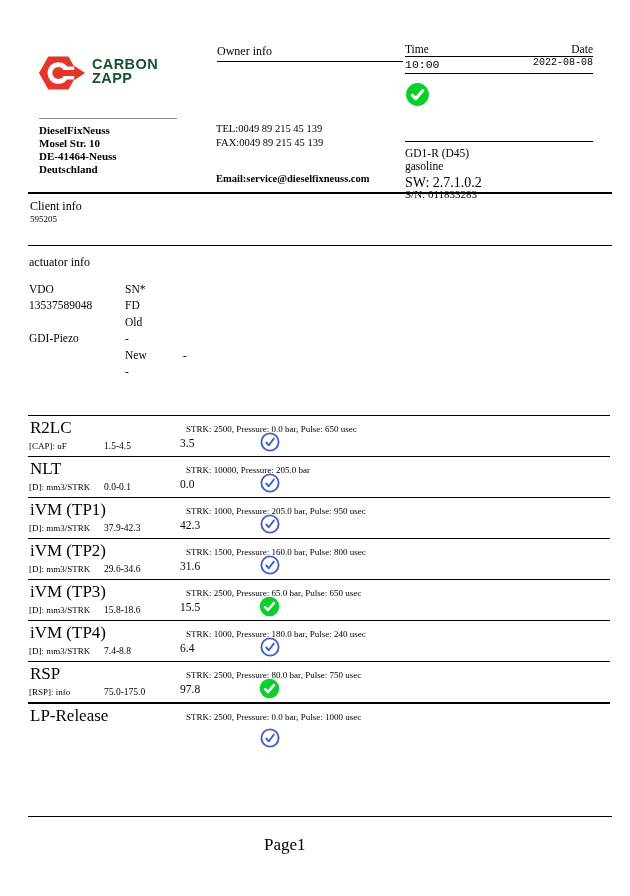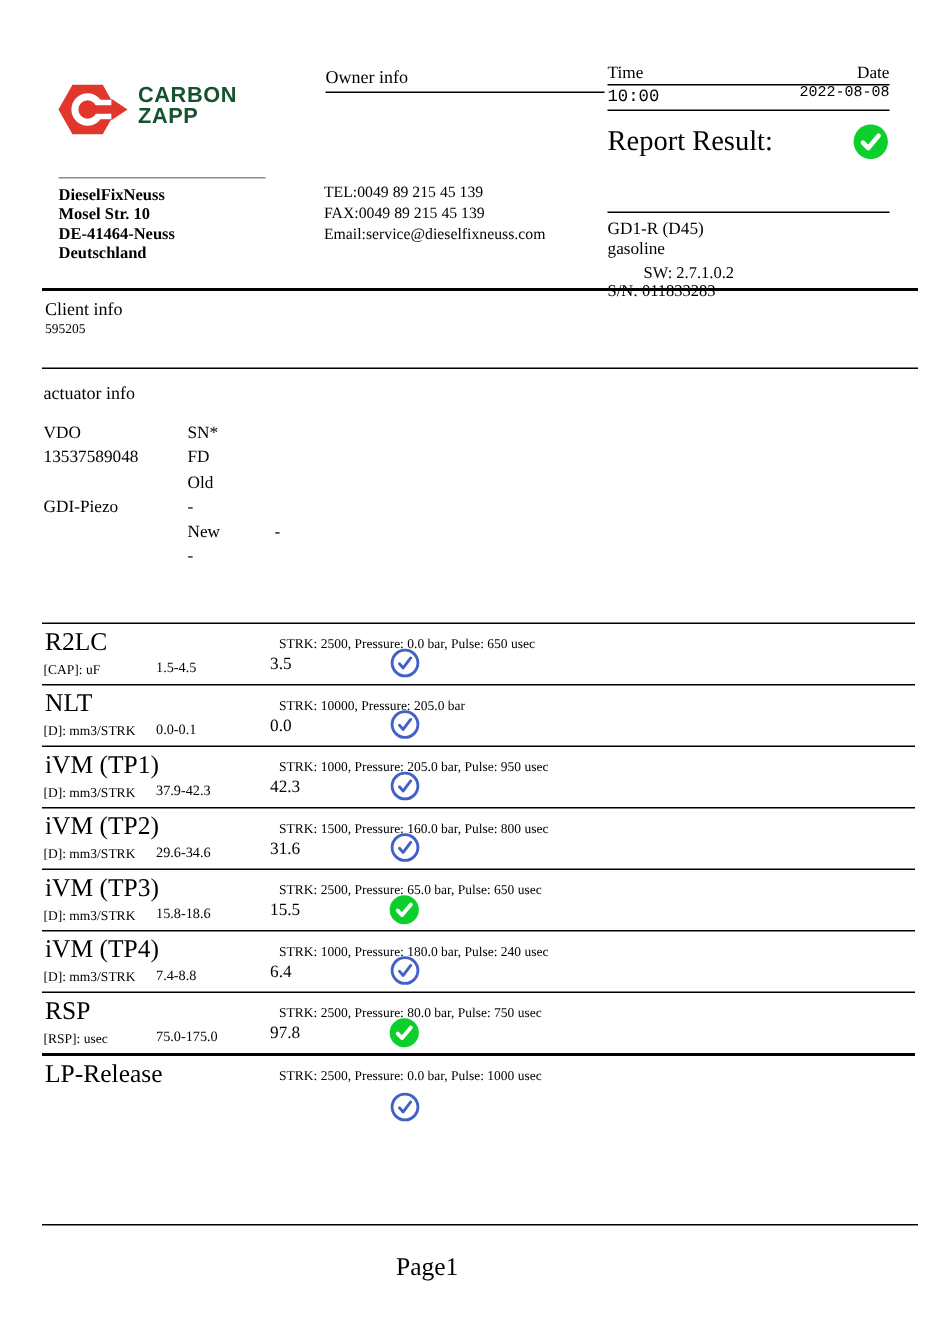--- a/index.html
+++ b/index.html
@@ -26,26 +26,26 @@
   .date-val{font-size:10px;position:relative;top:-1px;}
 
   .report-result{left:405px;top:82px;width:188px;display:flex;
     justify-content:space-between;align-items:center;}
   .report-result .rr-label{font-size:19px;}
 
   
   .address{left:39px;top:118px;width:138px;border-top:1px solid #8c8c8c;
     padding-top:5px;font-size:11px;font-weight:bold;line-height:13px;}
   .contact{left:216px;top:122px;font-size:10.5px;line-height:13.5px;}
-  .contact .email{margin-top:1px;}
+  .contact .email{margin-top:23px;font-weight:bold;}
 
   
   .machine{left:405px;top:141px;width:188px;border-top:1px solid #000;
     padding-top:5px;font-size:11.5px;line-height:13px;}
-  .machine .sw{margin-top:4px;line-height:11.5px;font-size:11px;margin-left:24px;}
+  .machine .sw{margin-top:4px;line-height:11.5px;font-size:14px;}
 
   .rule{background:#000;left:28px;width:584px;}
   .rule-thick{top:192px;height:2px;}
   .rule-client{top:245px;height:1px;}
   .rule-footer{top:816px;height:1px;}
 
   .client-label{left:30px;top:199px;font-size:12px;}
   .client-value{left:30px;top:214px;font-size:9px;}
 
   .actuator-label{left:29px;top:255px;font-size:12px;}
@@ -95,21 +95,20 @@
       <span class="lab">Time</span>
       <span class="lab">Date</span>
     </div>
     <div class="td-row2">
       <span class="time-val">10:00</span>
       <span class="date-val">2022-08-08</span>
     </div>
   </div>
 
   <div class="abs report-result">
-    <span class="rr-label">Report Result:</span>
     <svg width="25" height="25" viewBox="0 0 24 24">
       <circle cx="12" cy="12" r="11" fill="#0ccf2b"></circle>
       <path d="M7 12.6 L10.4 16 L17 8.2" fill="none" stroke="#ffffff" stroke-width="3" stroke-linecap="round" stroke-linejoin="round"></path>
     </svg>
   </div>
 
   <div class="abs address">
     <div>DieselFixNeuss</div>
     <div>Mosel Str. 10</div>
     <div>DE-41464-Neuss</div>
@@ -260,21 +259,21 @@
         <circle cx="10" cy="10" r="8.6" fill="none" stroke="#4161c8" stroke-width="1.9"></circle>
         <path d="M6.3 10.5 L8.8 13.3 L13.8 6.6" fill="none" stroke="#4161c8" stroke-width="1.9" stroke-linecap="round" stroke-linejoin="round"></path>
       </svg>
       
     </span>
   </div>
 
   <div class="test-row pass-green">
     <span class="t-name">RSP</span>
     <span class="t-cond">STRK: 2500, Pressure: 80.0 bar, Pulse: 750 usec</span>
-    <span class="t-param">[RSP]: usec</span>
+    <span class="t-param">[RSP]: info</span>
     <span class="t-range">75.0-175.0</span>
     <span class="t-value">97.8</span>
     <span class="status-icon">
       
       <svg class="icon-green" width="21" height="21" viewBox="0 0 22 22">
         <circle cx="11" cy="11" r="10.2" fill="#0ccf2b"></circle>
         <path d="M6.4 11.6 L9.5 14.7 L15.6 7.4" fill="none" stroke="#ffffff" stroke-width="2.7" stroke-linecap="round" stroke-linejoin="round"></path>
       </svg>
     </span>
   </div>

